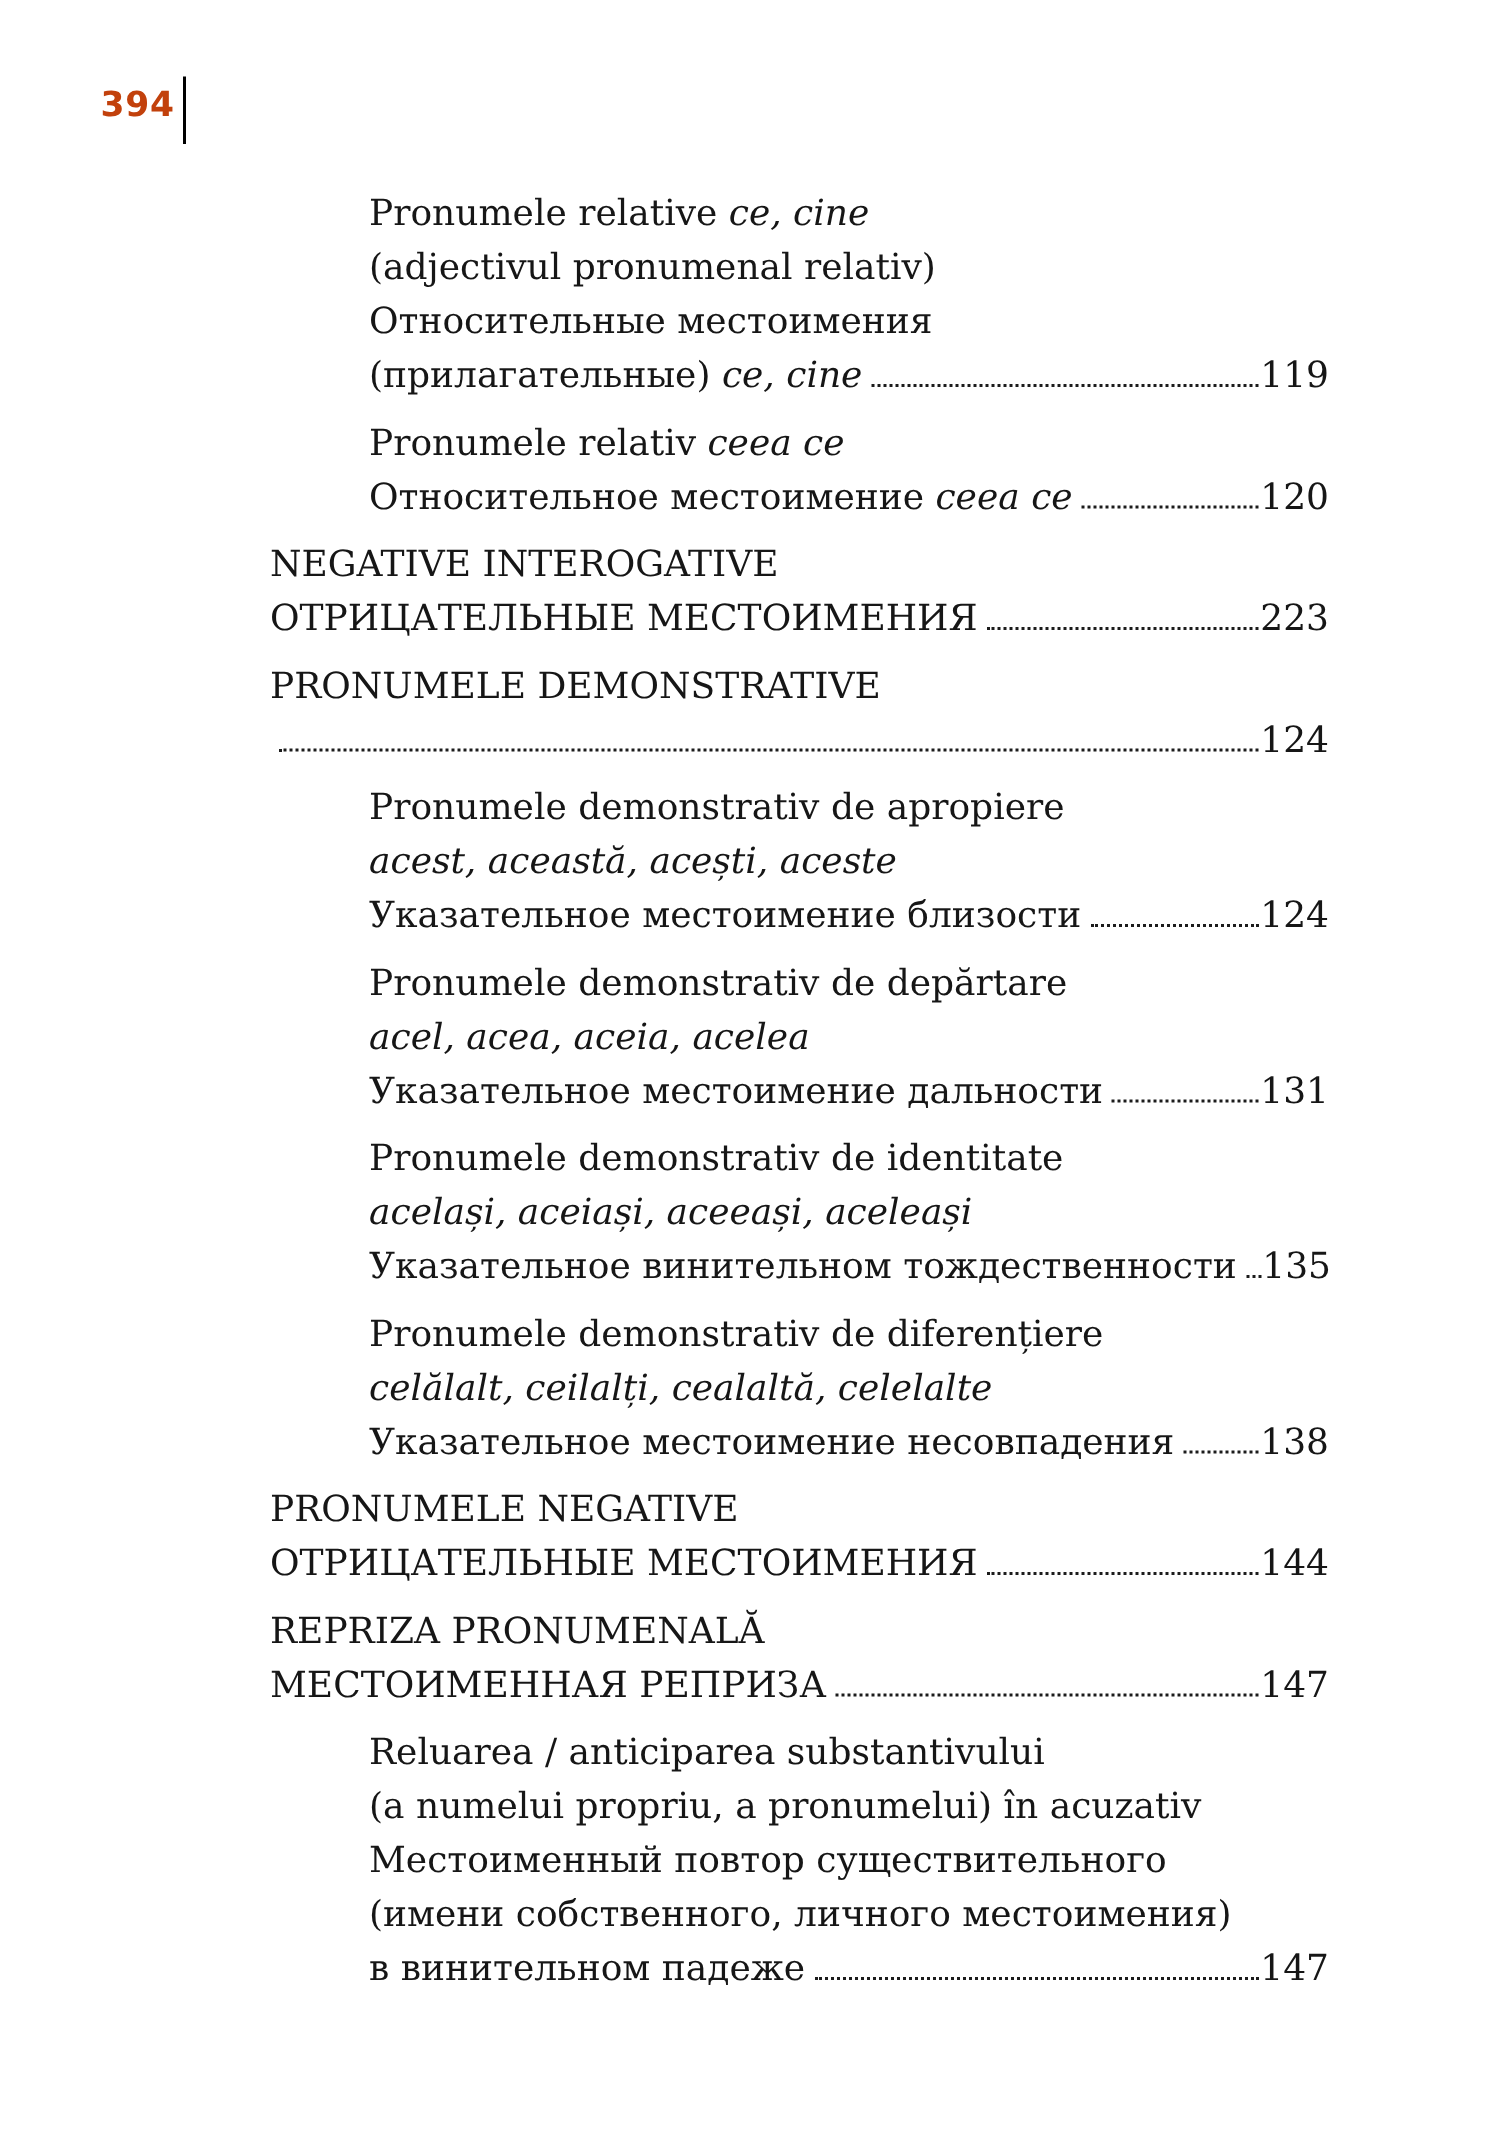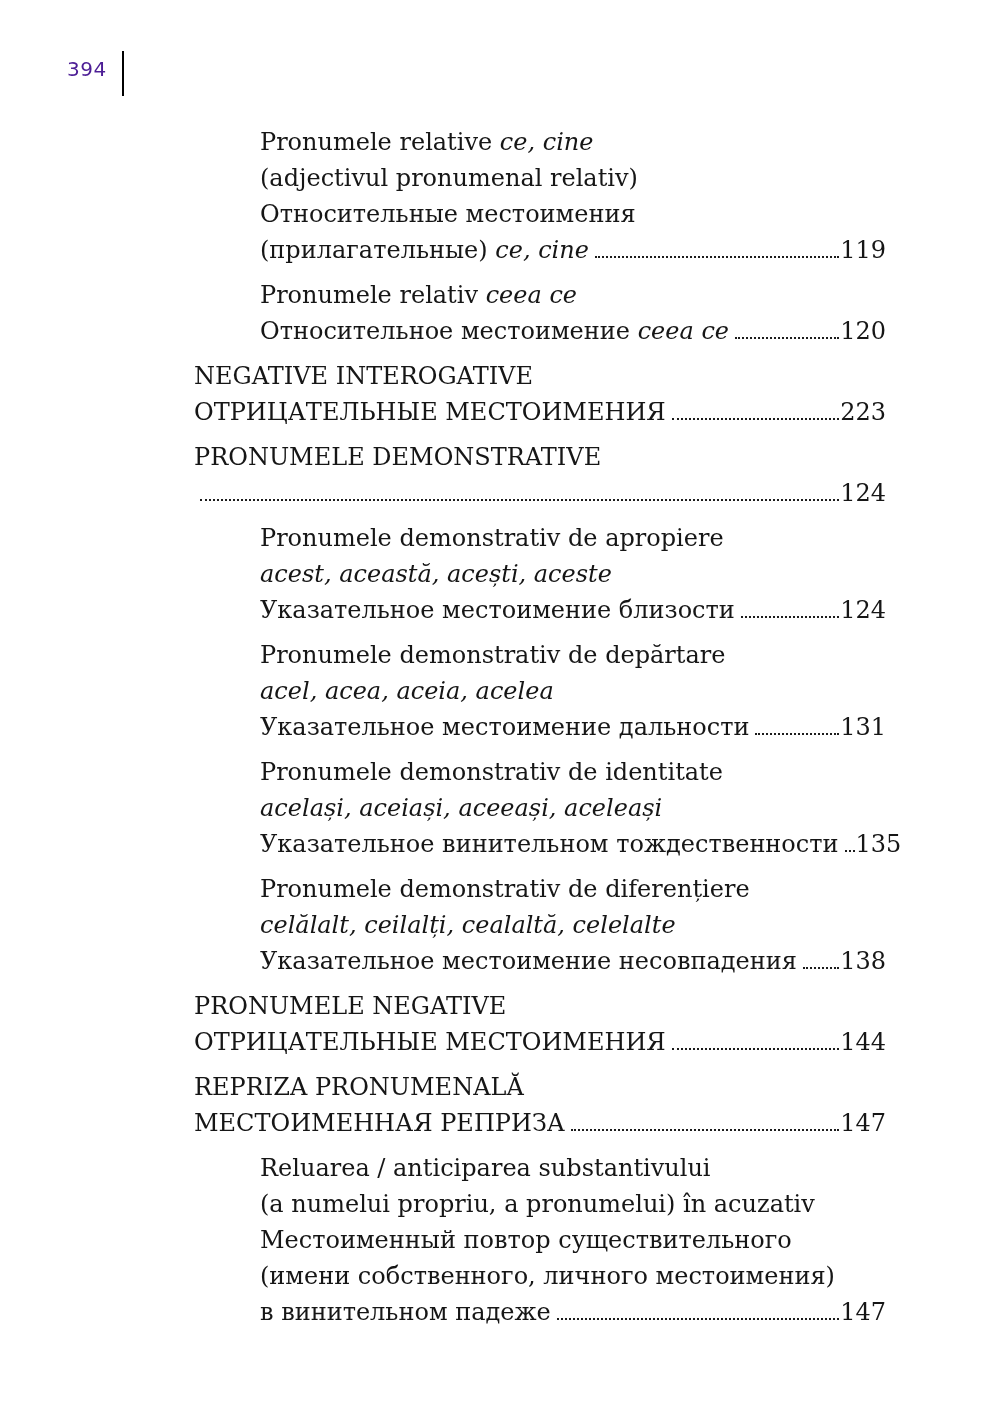--- a/index.html
+++ b/index.html
@@ -7,30 +7,30 @@
     position:relative;
     width:1000px;height:1424px;
     background:#ffffff;
     overflow:hidden;
     font-family:"DejaVu Serif","Liberation Serif",serif;
     color:#161616;
   }
   .pagenum{
     position:absolute;left:67px;top:57px;
     font-family:"DejaVu Sans","Liberation Sans",sans-serif;
-    font-weight:400;font-size:20px;letter-spacing:0.5px;color:#4c1d95;
+    font-weight:700;font-size:23px;letter-spacing:0.5px;color:#c2410c;
   }
   .vrule{
     position:absolute;left:122px;top:51px;
     width:2px;height:45px;background:#000;
   }
   .toc{
     position:absolute;left:180px;top:124px;width:706px;
   }
-  .entry{margin-bottom:9px;margin-left:14px;}
+  .entry{margin-bottom:9px;}
   .entry.l2{padding-left:66px;}
   .line{
     display:flex;align-items:baseline;
     font-size:24px;line-height:36px;
   }
   .seg{white-space:pre;}
   .seg.it{font-style:italic;}
   .dots{
     flex:1 1 auto;min-width:10px;height:2px;
     border-bottom:2.6px dotted #1c1c1c;

